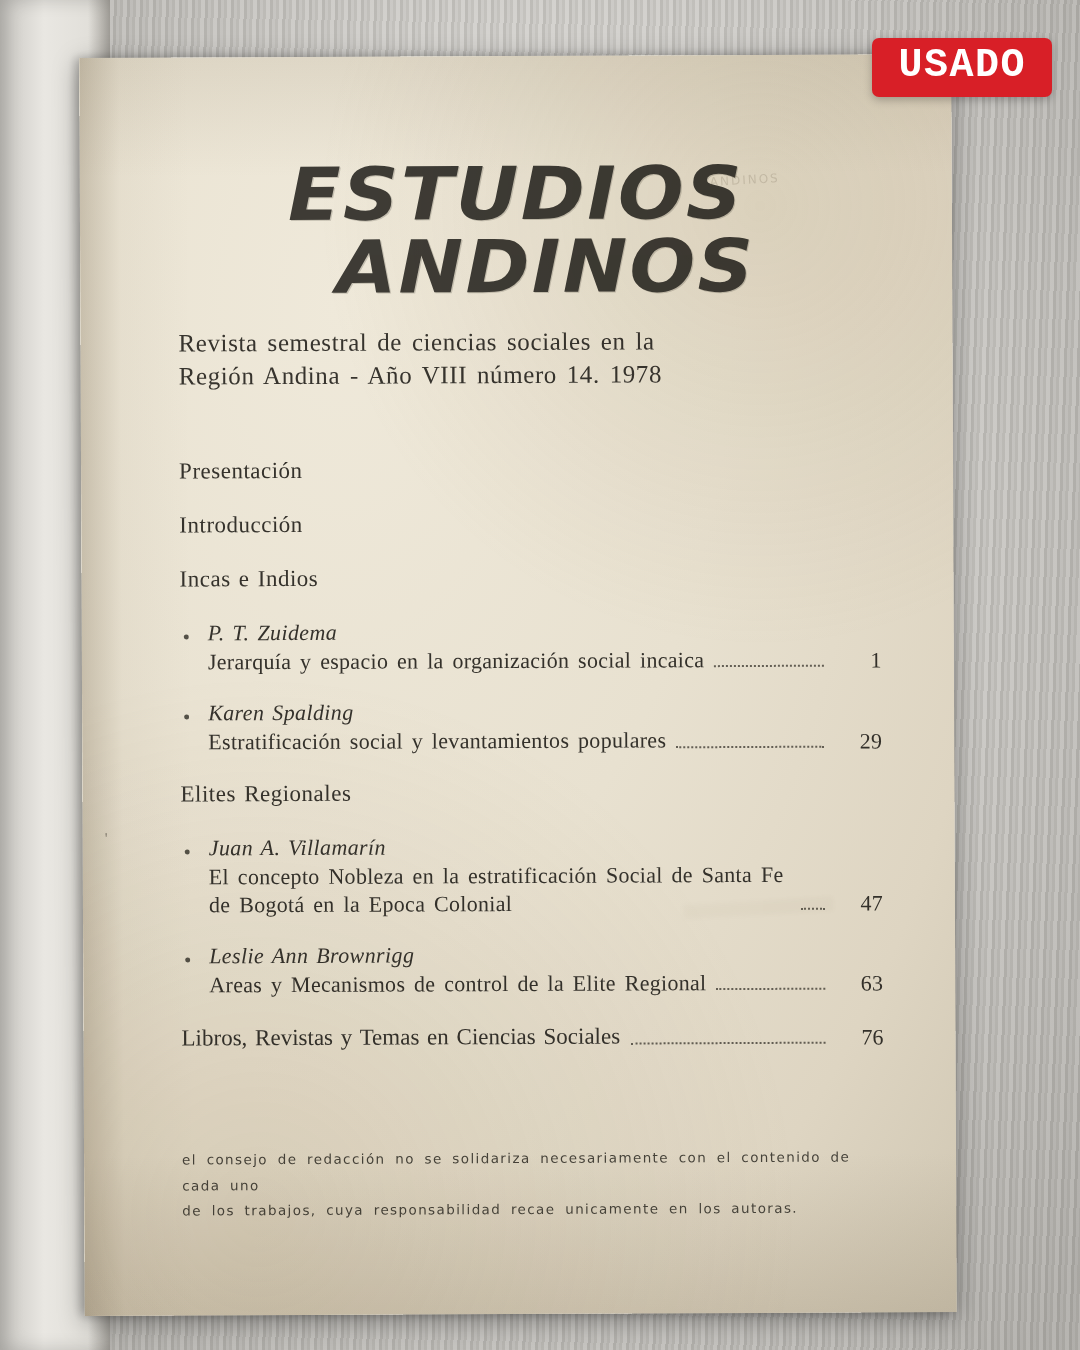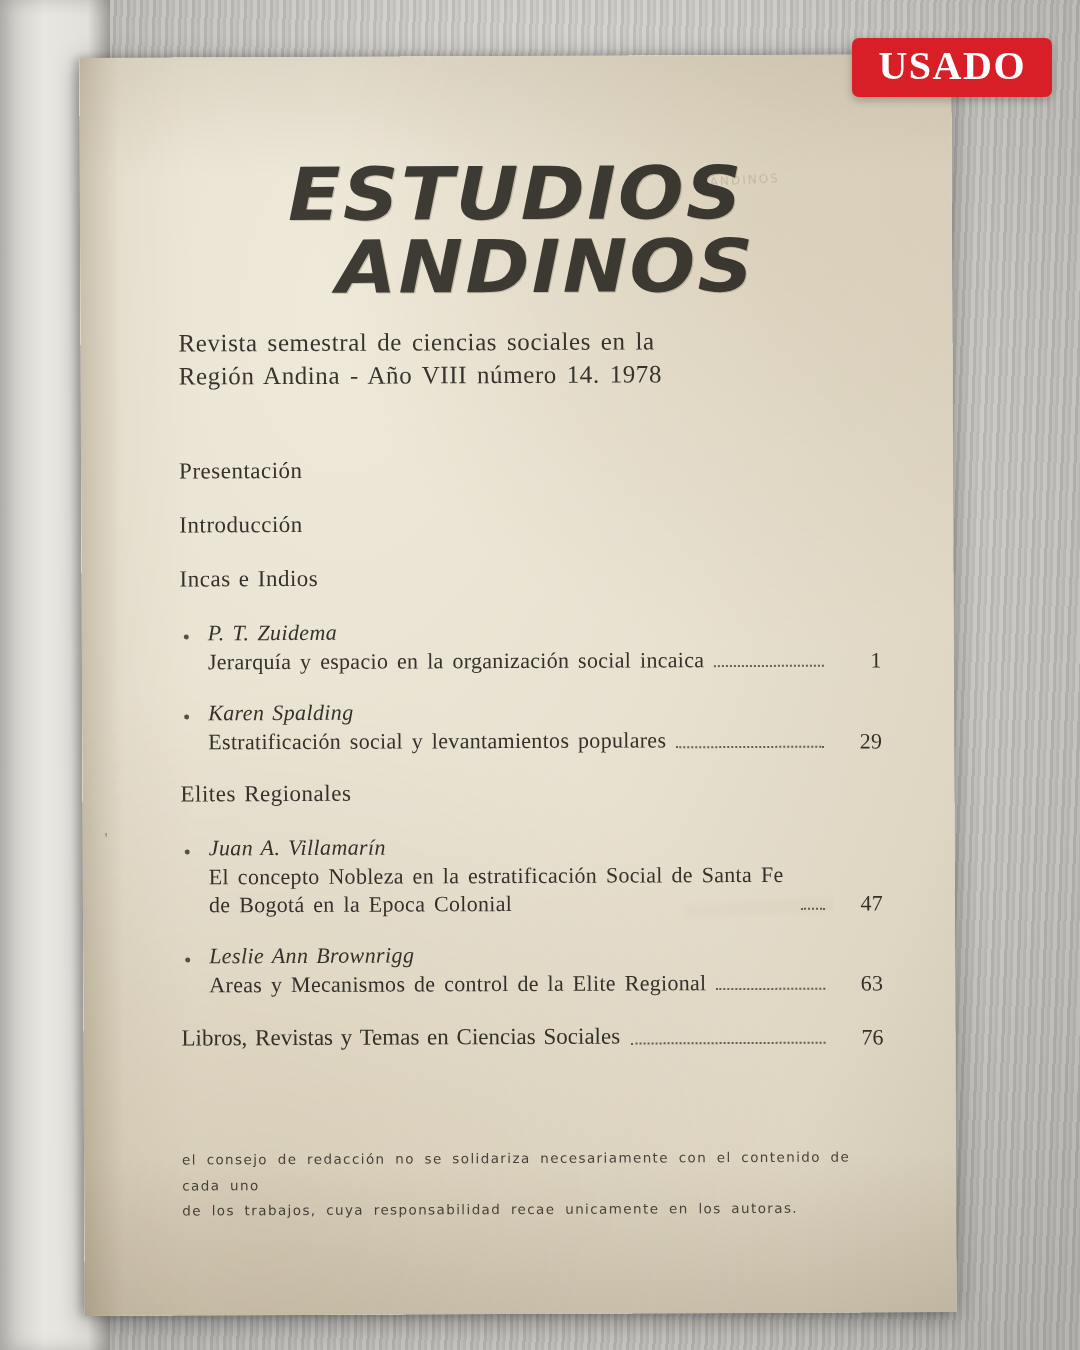--- a/index.html
+++ b/index.html
@@ -250,21 +250,21 @@
     opacity: 0.6;
   }
 
   
   .badge {
     position: absolute;
     top: 38px;
     right: 28px;
     background: #d81f27;
     color: #ffffff;
-    font-family: Liberation Serif, serif;
+    font-family: Liberation Mono, monospace;
     font-weight: 700;
     font-size: 40px;
     letter-spacing: 1.5px;
     padding: 8px 26px 11px 26px;
     border-radius: 7px;
     box-shadow: 0 3px 8px rgba(0,0,0,0.25);
     line-height: 1;
   }
 </style>
 </head>

